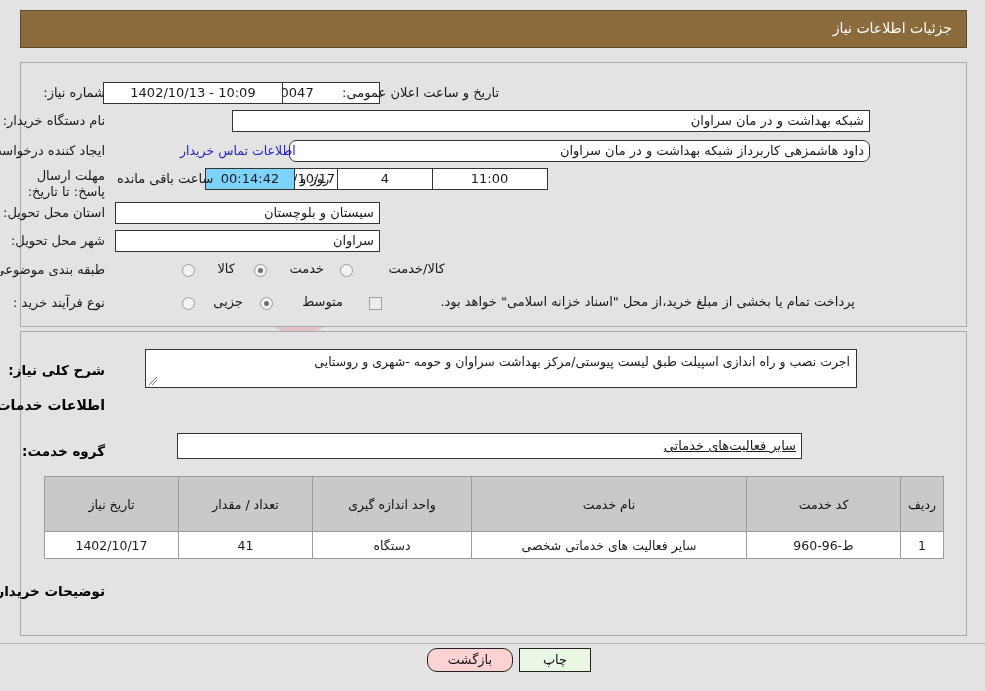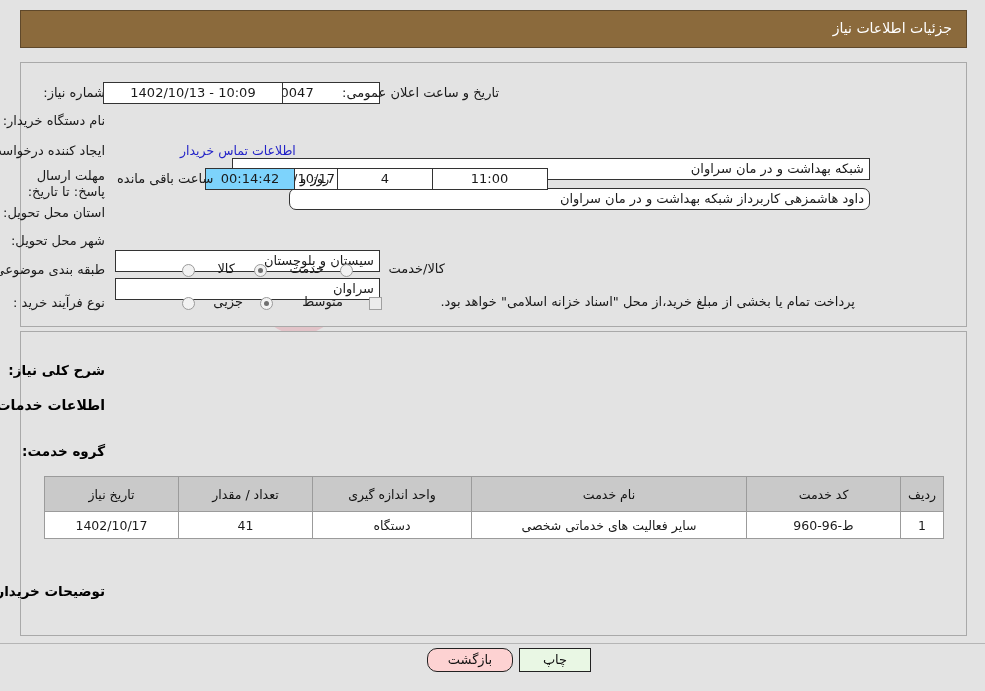--- a/index.html
+++ b/index.html
@@ -101,21 +101,21 @@
     font-size: 13px;
     color: #1a1a1a;
     padding: 0 5px;
     line-height: 20px;
     height: 22px;
     white-space: nowrap;
     overflow: hidden;
     z-index: 12;
   }
   .fld.ctr { text-align: center; direction: ltr; }
-  .fld.rt  { text-align: right; margin-top: 48px; }
+  .fld.rt  { text-align: right; }
   .fld.cream { background: #7dd3fc; }
   .link {
     position: absolute;
     font-size: 12.5px;
     color: #2323c8;
     white-space: nowrap;
     cursor: pointer;
     z-index: 12;
   }
   .radio {
@@ -176,21 +176,21 @@
     font-size: 12.5px;
     z-index: 12;
     direction: rtl;
   }
   .tbl th {
     background: #c9c9c9;
     border: 1px solid #9b9b9b;
     font-weight: normal;
     color: #111;
     height: 26px;
-    padding: 4px 4px;
+    padding: 14px 4px;
     text-align: center;
   }
   .tbl td {
     background: #ffffff;
     border: 1px solid #9b9b9b;
     height: 26px;
     padding: 0 4px;
     text-align: center;
     color: #1a1a1a;
   }
@@ -277,20 +277,26 @@
   <div class="radio" style="right:790px; top:297px;"></div>
   <div class="lbl" style="right:742px; top:294px;">جزیی</div>
   <div class="radio on" style="right:712px; top:297px;"></div>
   <div class="lbl" style="right:642px; top:294px;">متوسط</div>
   <div class="chk" style="right:603px; top:297px;"></div>
   <div class="lbl" style="right:130px; top:294px;">پرداخت تمام یا بخشی از مبلغ خرید،از محل "اسناد خزانه اسلامی" خواهد بود.</div>
 
   <div class="panel" id="panel-mid"></div>
 
   <div class="lbl-b" style="right:880px; top:362px;">شرح کلی نیاز:</div>
+  <div class="ta" style="left:145px; top:349px; width:712px; height:39px;">
+    <span>اجرت نصب و راه اندازی اسپیلت طبق لیست پیوستی/مرکز بهداشت سراوان و  حومه -شهری و روستایی</span>
+    <svg class="grip" viewBox="0 0 10 10">
+      <path d="M9 1 L1 9 M9 4 L4 9" stroke="#777" stroke-width="1" fill="none"></path>
+    </svg>
+  </div>
 
   <div class="lbl-b" style="right:880px; top:397px; font-size:14px;">اطلاعات خدمات مورد نیاز</div>
 
   <div class="lbl-b" style="right:880px; top:443px;">گروه خدمت:</div>
   <div class="fld rt" style="left:177px; top:433px; width:625px; height:26px; line-height:24px;text-decoration:underline;">سایر فعالیت‌های خدماتی</div>
 
   <table class="tbl">
     <thead>
       <tr>
         <th style="width:34px;">ردیف</th>

